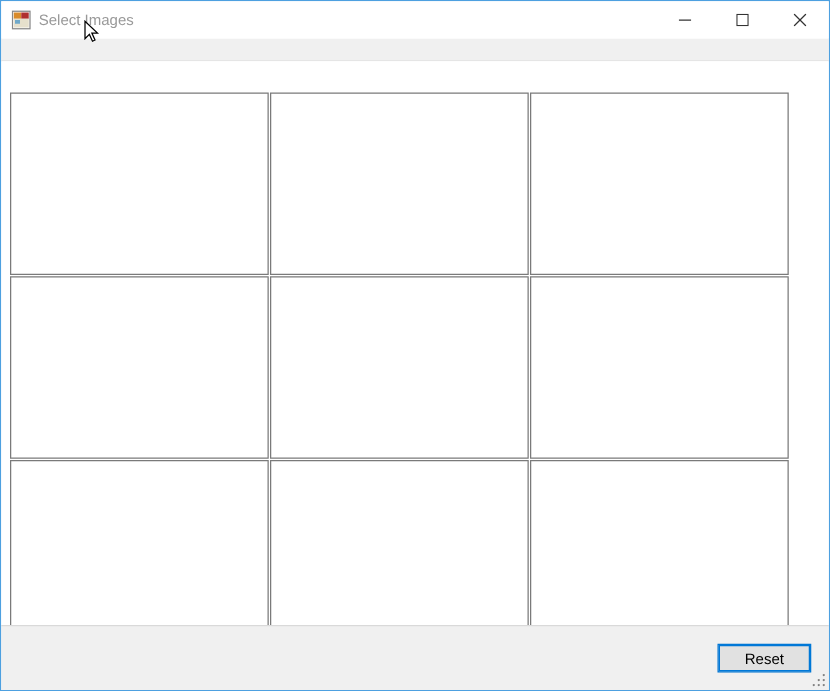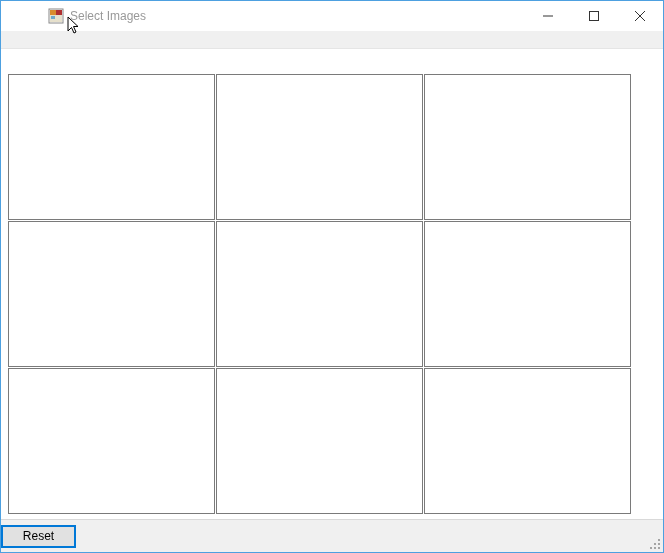--- a/index.html
+++ b/index.html
@@ -23,21 +23,20 @@
       flex-direction: column;
       background: #ffffff;
     }
     .titlebar {
       height: 30px;
       background: #ffffff;
       display: flex;
       align-items: center;
       padding-left: 8px;
       flex-shrink: 0;
-      margin-left: 39px;
     }
     .titlebar-icon {
       width: 16px;
       height: 16px;
       margin-right: 6px;
       display: inline-block;
     }
     .titlebar-icon svg { display: block; }
     .titlebar-title {
       color: #999999;
@@ -85,26 +84,26 @@
       border: 1px solid #7a7a7a;
     }
     .cursor {
       position: absolute;
       left: 67px;
       top: 16px;
       pointer-events: none;
     }
     .cursor svg { display:block; }
     .statusbar {
-      height: 33px;
+      height: 52px;
       background: #f0f0f0;
       border-top: 1px solid #d9d9d9;
       display: flex;
       align-items: center;
-      justify-content: flex-start;
+      justify-content: flex-end;
       padding-right: 14px;
       flex-shrink: 0;
       position: relative;
     }
     .reset-btn {
       width: 75px;
       height: 23px;
       background: #e1e1e1;
       border: 1px solid #0078d7;
       outline: 1px solid #0078d7;

